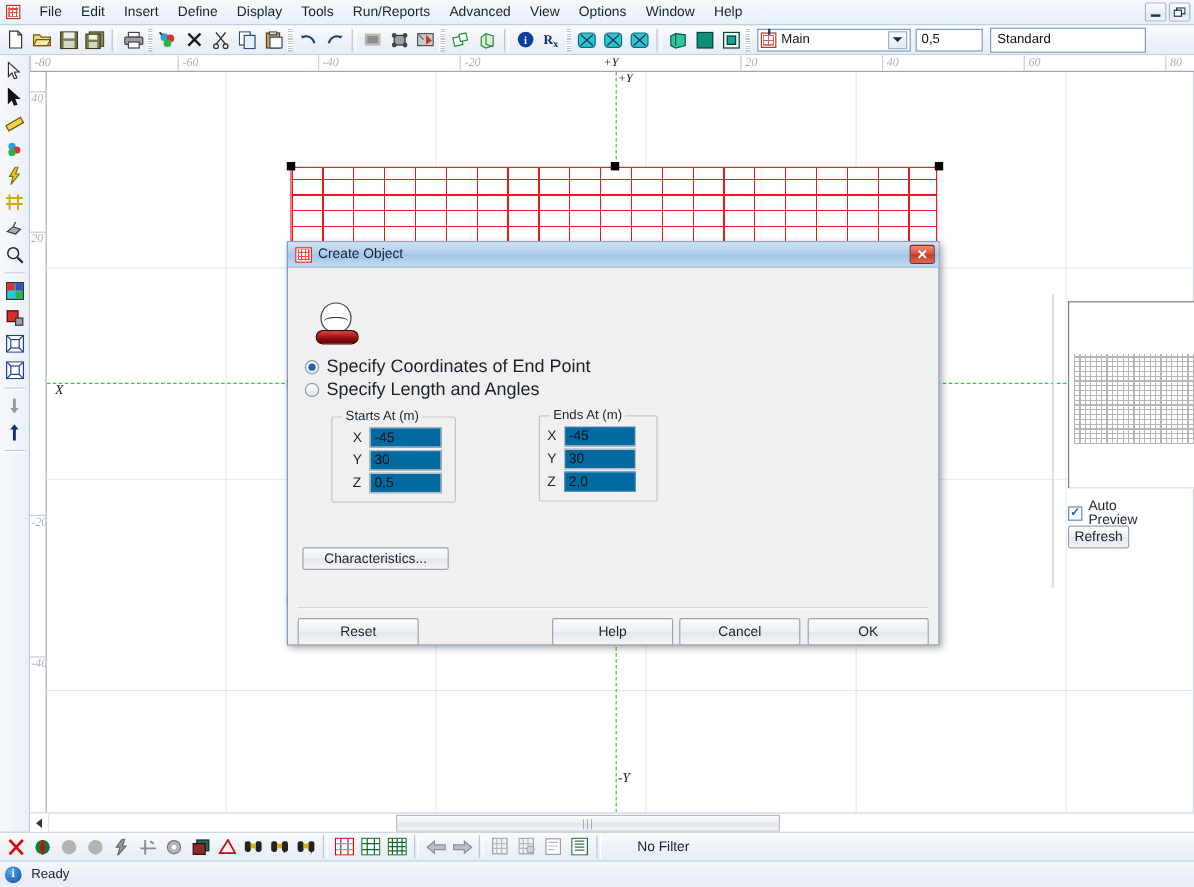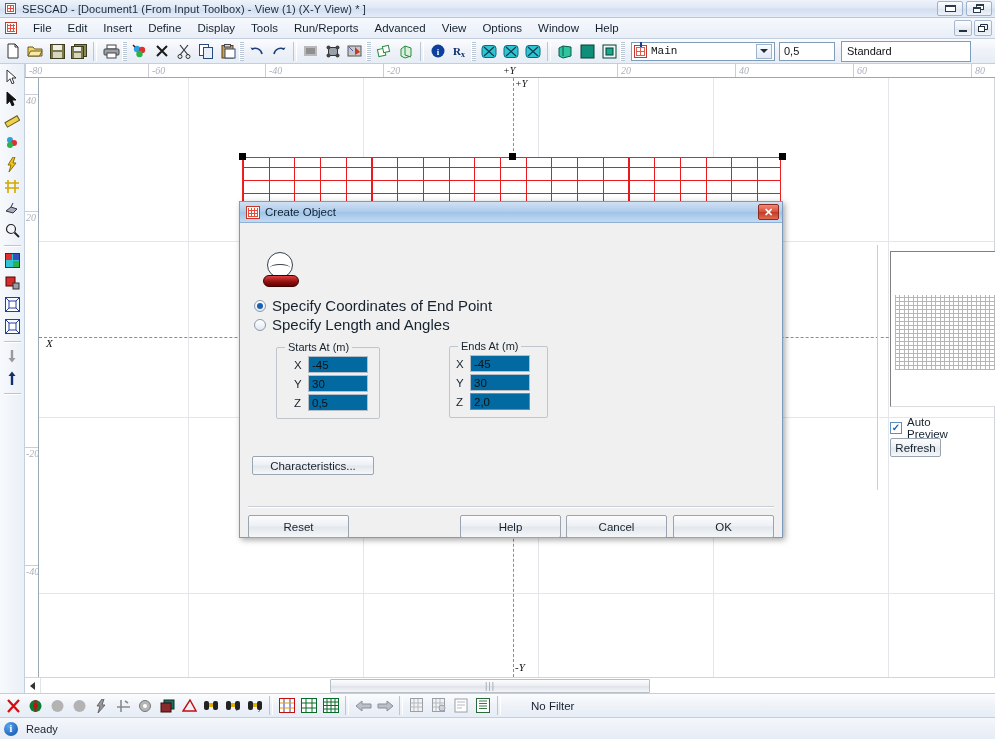--- a/index.html
+++ b/index.html
@@ -113,24 +113,23 @@
     width: 4px; height: 19px; margin: 0 3px;
     border-left: 1px solid #b9c6d6; border-right: 1px solid #ffffff;
     flex: none;
   }
   .grip {
     width: 5px; height: 19px; flex:none; margin-right: 2px;
     background: repeating-linear-gradient(0deg,#b9c6d6 0 1px, #fff 1px 2px);
     border-left: 1px solid #fff;
   }
   .combo {
-    height: 19px; width: 144px; background: #fff; border: 1px solid #7f9db9;
+    height: 19px; width: 128px; background: #fff; border: 1px solid #7f9db9;
     display: flex; align-items: center; padding: 0 2px; margin-left: 4px; flex:none;
     position: relative;
-    font-family: Liberation Mono, monospace;
   }
   .combo-label { font-size: 11px; color: #111; margin-left: 4px; }
   .combo-arrow {
     position: absolute; right: 2px; top: 1px; width: 16px; height: 15px;
     background: linear-gradient(180deg,#fafcfe,#e3eaf4);
     border: 1px solid #9db2cc;
     display:flex; align-items:center; justify-content:center;
   }
   .combo-arrow::after {
     content:""; width:0;height:0;border-left:4px solid transparent;border-right:4px solid transparent;border-top:4px solid #1c2b3a;
@@ -391,37 +390,20 @@
     position: absolute; left: 8px; right: 8px; top: 283px; height: 0;
     border-top: 1px solid #c8ced5; border-bottom: 1px solid #fff;
   }
   .dlg-btn-row { position: absolute; left: 0; right: 0; top: 292px; height: 24px; }
 </style>
 </head>
 <body>
 
 <div id="app">
 
-  <div class="titlebar">
-    <div class="app-icon">
-        <div class="bld"></div>
-      </div>
-    <div class="title-text">SESCAD - [Document1 (From Input Toolbox) - View (1) (X-Y View) * ]</div>
-    <div class="win-btns">
-      <div class="win-btn">
-        <span class="gl-restore"></span>
-      </div>
-      <div class="win-btn">
-        <span class="gl-cascade">
-            <i></i>
-            <i></i>
-          </span>
-      </div>
-    </div>
-  </div>
 
   <div class="menubar">
     <div class="menu-icon">
         <div class="bld2"></div>
       </div>
     <div class="menu-item">File</div>
     <div class="menu-item">Edit</div>
     <div class="menu-item">Insert</div>
     <div class="menu-item">Define</div>
     <div class="menu-item">Display</div>

